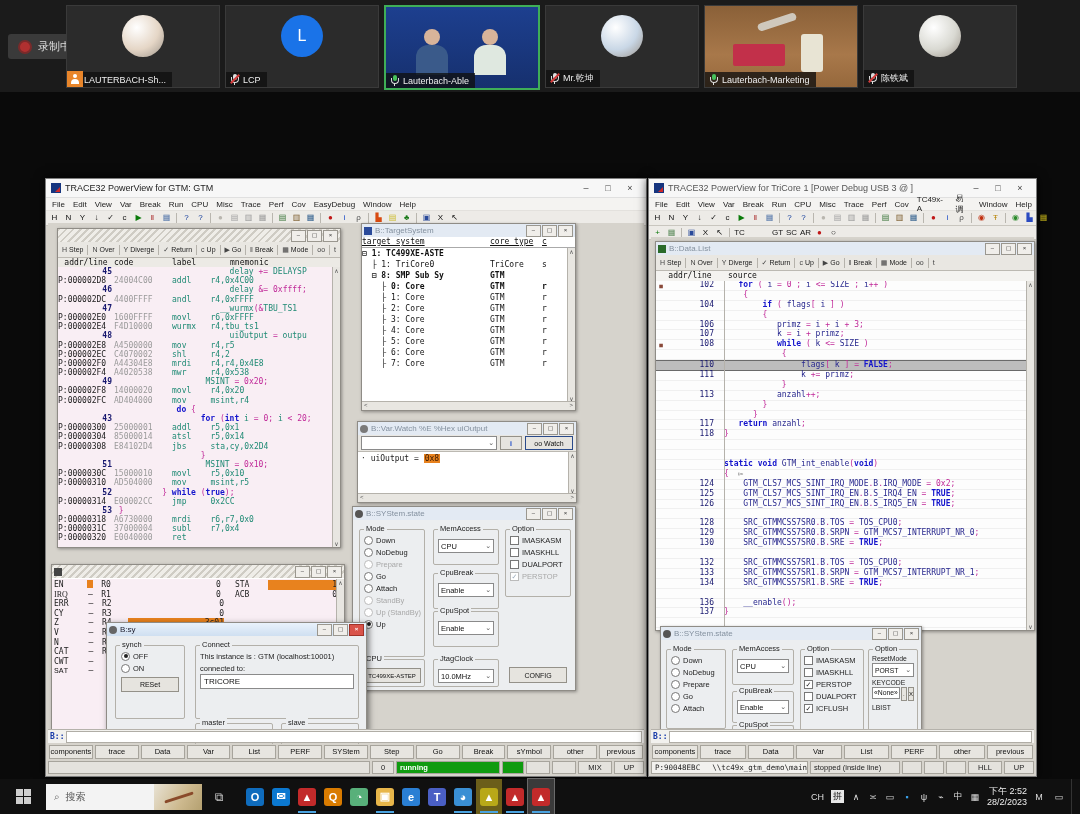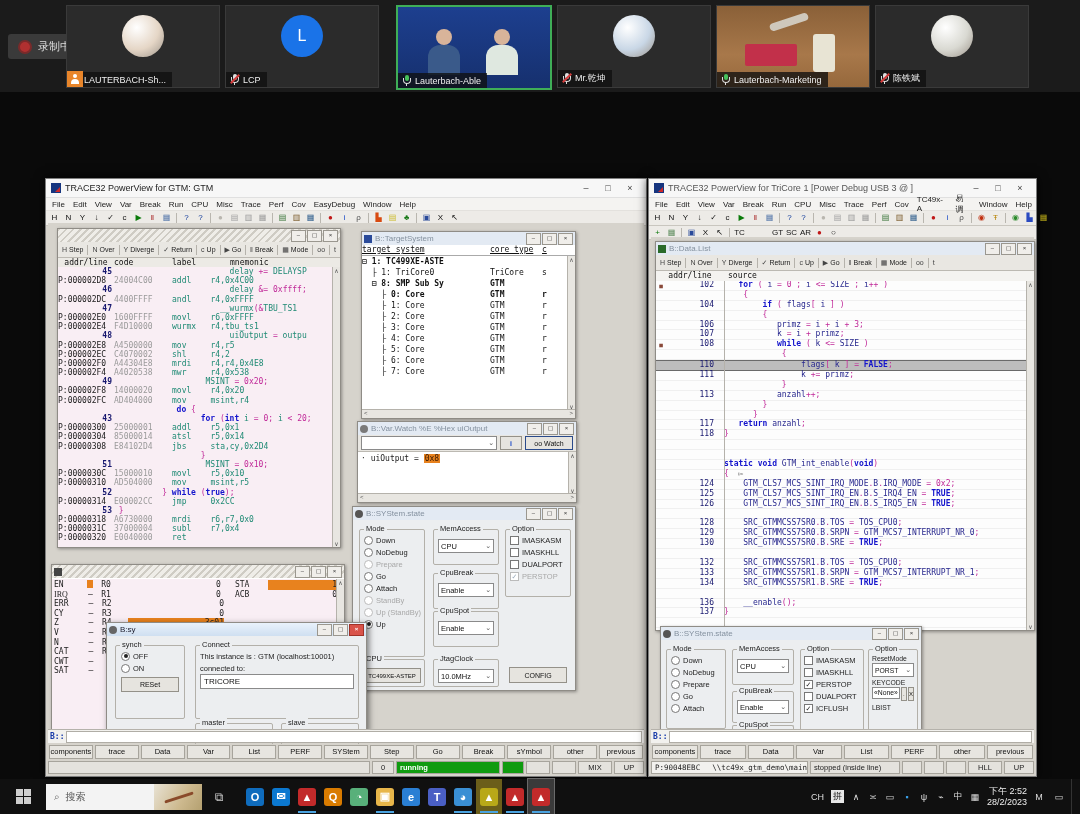--- a/index.html
+++ b/index.html
@@ -151,21 +151,21 @@
           <div class="namebar">
             <span class="micwrap muted">
               <span class="micbody"></span>
               <span class="micarc"></span>
               <span class="micstem"></span>
               <span class="micslash"></span>
             </span>
             <span>LCP</span>
           </div>
         </div>
-        <div class="tile active" style="background: linear-gradient(rgb(29, 63, 143), rgb(22, 48, 110)); margin-left: 12px;">
+        <div class="tile active" style="background: linear-gradient(rgb(29, 63, 143), rgb(22, 48, 110));">
           <div style="position: absolute; left: 30px; top: 38px; width: 32px; height: 30px; border-radius: 12px 12px 0px 0px; background: rgb(58, 90, 138);"></div>
           <div style="position: absolute; left: 38px; top: 22px; width: 16px; height: 16px; border-radius: 50%; background: rgb(216, 180, 154);"></div>
           <div style="position: absolute; left: 88px; top: 38px; width: 32px; height: 30px; border-radius: 12px 12px 0px 0px; background: rgb(223, 232, 224);"></div>
           <div style="position: absolute; left: 96px; top: 22px; width: 16px; height: 16px; border-radius: 50%; background: rgb(216, 180, 154);"></div>
           <div class="namebar">
             <span class="micwrap micgreen">
               <span class="micbody"></span>
               <span class="micarc"></span>
               <span class="micstem"></span>
             </span>
@@ -371,21 +371,21 @@
               <div class="lrow"><span class="a">P:00000318</span><span class="h">A6730000</span><span class="mtxt">mrdi    r6,r7,0x0</span></div>
               <div class="lrow"><span class="a">P:0000031C</span><span class="h">37000004</span><span class="mtxt">subl    r7,0x4</span></div>
               <div class="lrow"><span class="a">P:00000320</span><span class="h">E0040000</span><span class="mtxt">ret     </span></div>
             </div>
           <div class="sbar">
               <span>∧</span>
               <span>∨</span>
             </div>
         </div>
 
-        <div class="mdi" style="left:313px;top:0;width:213px;height:186px;margin-top:8px;">
+        <div class="mdi" style="left:313px;top:0;width:213px;height:186px;">
           <div class="ctitle pale">
             <span class="wicon" style="background:#2a4a9a;"></span>
             <span>B::TargetSystem</span>
             <span class="cbtns">
                 <span class="cb">–</span>
                 <span class="cb">▢</span>
                 <span class="cb">×</span>
               </span>
           </div>
           <div class="colhdr" style="background:#fff;">
@@ -565,21 +565,21 @@
           <div id="regrows" style="position:absolute;left:0;right:7px;top:14px;bottom:0;background:#f9eef4;overflow:hidden;padding-top:1px;">
               <div class="rrow"><span style="width: 26px; padding-left: 2px;">EN</span><span style="width: 22px; text-align: center;"><span class="hlbar" style="display: inline-block; width: 6px; height: 8px;"></span></span><span style="width: 26px;">R0</span><span style="width: 96px; text-align: right;">0</span><span style="width: 34px; padding-left: 14px;">STA</span><span class="hlbar" style="width: 70px; text-align: right;">1</span></div>
               <div class="rrow"><span style="width: 26px; padding-left: 2px; font-family: Liberation Serif, serif;">IRQ</span><span style="width: 22px; text-align: center;">–</span><span style="width: 26px;">R1</span><span style="width: 96px; text-align: right;">0</span><span style="width: 34px; padding-left: 14px;">ACB</span><span style="width: 70px; text-align: right;">0</span></div>
               <div class="rrow"><span style="width: 26px; padding-left: 2px;">ERR</span><span style="width: 22px; text-align: center;">–</span><span style="width: 26px;">R2</span><span style="width: 96px; text-align: right;">0</span></div>
               <div class="rrow"><span style="width: 26px; padding-left: 2px;">CY</span><span style="width: 22px; text-align: center;">–</span><span style="width: 26px;">R3</span><span style="width: 96px; text-align: right;">0</span></div>
               <div class="rrow"><span style="width: 26px; padding-left: 2px;">Z</span><span style="width: 22px; text-align: center;">–</span><span style="width: 26px;">R4</span><span class="hlbar" style="width: 96px; text-align: right;">3c01</span></div>
               <div class="rrow"><span style="width: 26px; padding-left: 2px;">V</span><span style="width: 22px; text-align: center;">–</span><span style="width: 26px;">R5</span><span style="width: 96px; text-align: right;"></span></div>
               <div class="rrow"><span style="width: 26px; padding-left: 2px;">N</span><span style="width: 22px; text-align: center;">–</span><span style="width: 26px;">R6</span><span style="width: 96px; text-align: right;"></span></div>
               <div class="rrow"><span style="width: 26px; padding-left: 2px;">CAT</span><span style="width: 22px; text-align: center;">–</span><span style="width: 26px;">R7</span><span style="width: 96px; text-align: right;"></span></div>
               <div class="rrow"><span style="width: 26px; padding-left: 2px;">CWT</span><span style="width: 22px; text-align: center;">–</span><span style="width: 122px;"></span></div>
-              <div class="rrow"><span style="width: 26px; padding-left: 2px;">SAT</span><span style="width: 22px; text-align: center;">–</span><span style="width: 122px;"></span></div>
+              <div class="rrow"><span style="width: 26px; padding-left: 2px; font-family: Liberation Mono, monospace;">SAT</span><span style="width: 22px; text-align: center;">–</span><span style="width: 122px;"></span></div>
             </div>
           <div class="sbar" style="top:14px;bottom:0;">
               <span>∧</span>
               <span>∨</span>
             </div>
         </div>
 
         <div class="mdi dlg" style="left:58px;top:399px;width:259px;height:108px;box-shadow:2px 2px 6px rgba(0,0,0,.5);">
           <div class="ctitle activeblue">
             <span class="wicon" style="background:#666;border-radius:50%;"></span>

